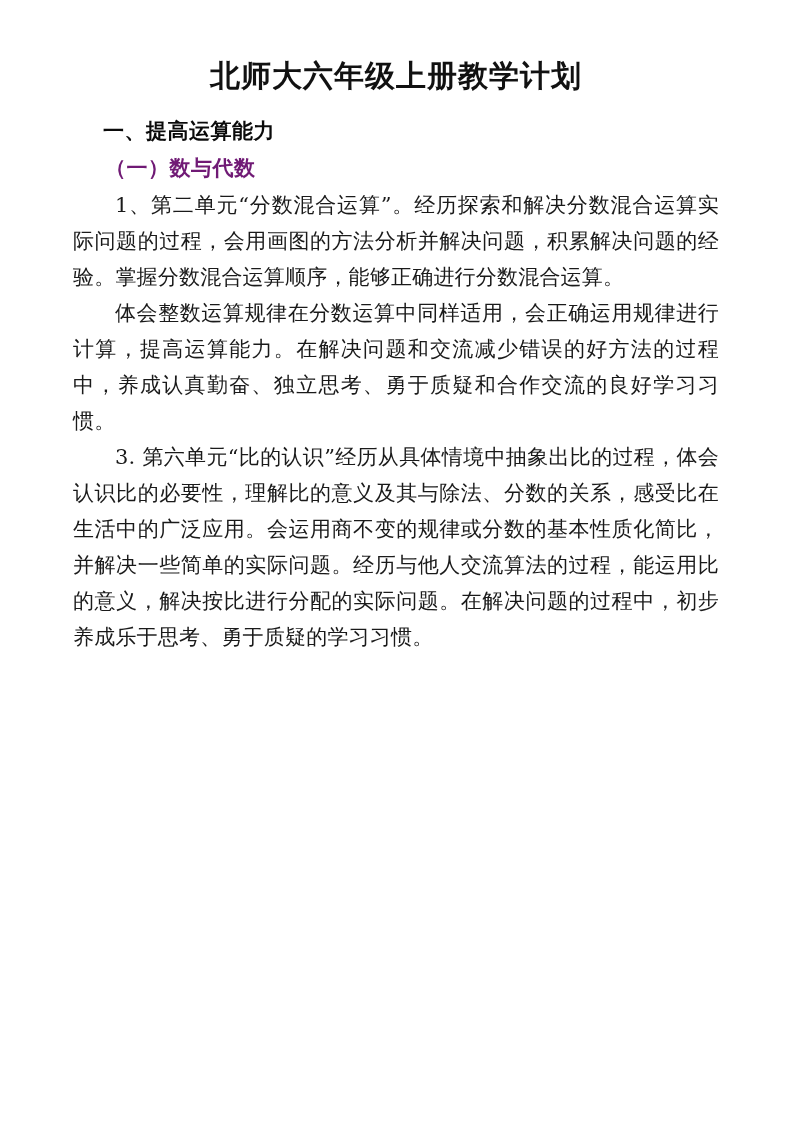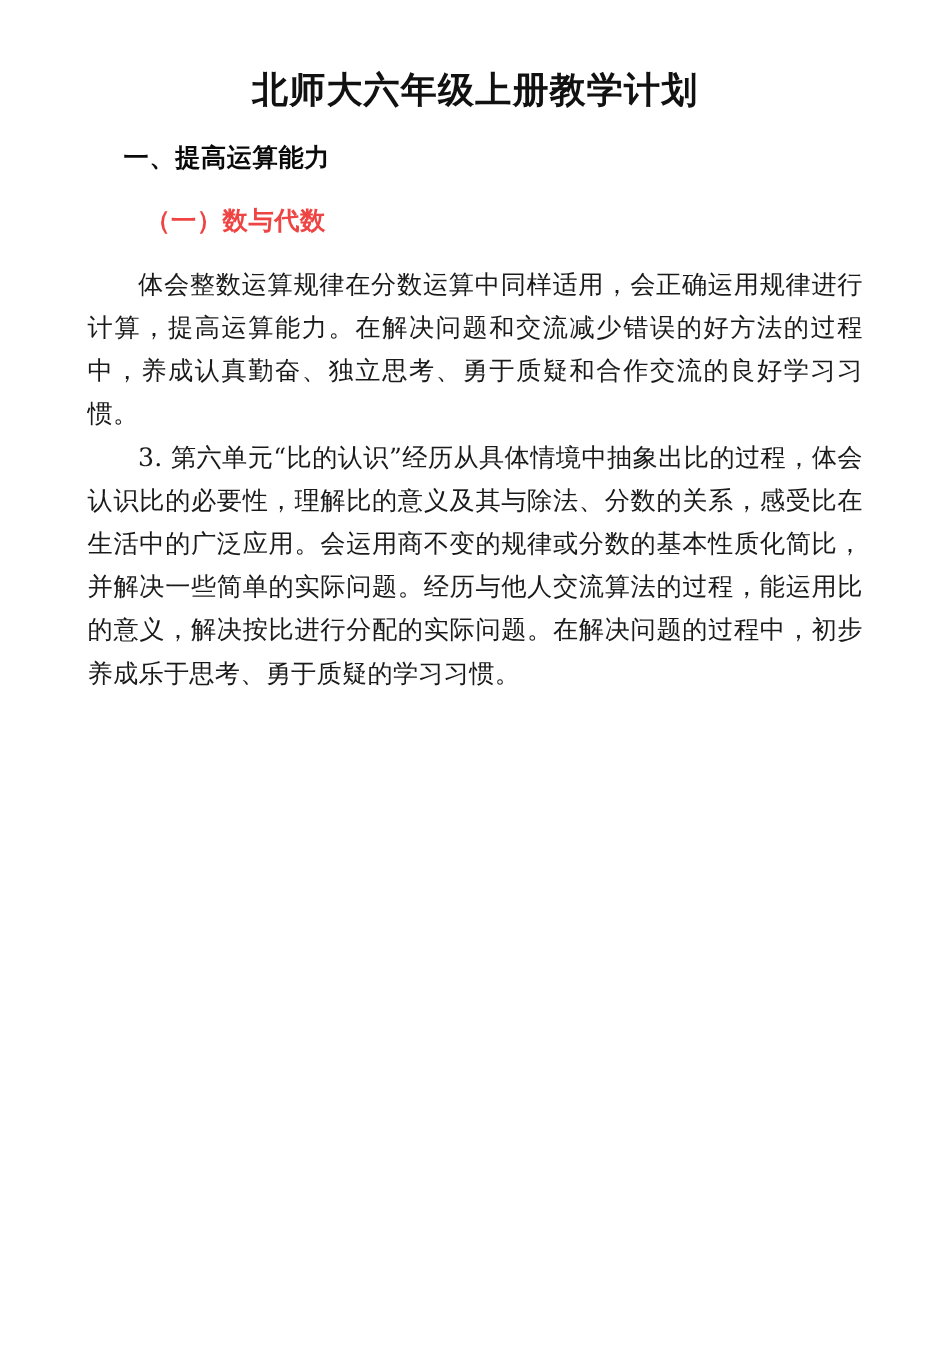--- a/index.html
+++ b/index.html
@@ -45,24 +45,24 @@
     margin: 0;
     padding-left: 30px;
     letter-spacing: 0.5px;
     color: #0a0a0a;
   }
   .subheading {
     font-family: "DejaVu Sans", "Liberation Sans", sans-serif;
     font-weight: bold;
     font-size: 21px;
     line-height: 37px;
-    margin: 16px;
+    margin: 0;
     padding-left: 32px;
     letter-spacing: 0.5px;
-    color: #ef4444;
+    color: #701a75;
   }
   .para {
     font-family: "DejaVu Serif", "Liberation Serif", serif;
     font-size: 21px;
     line-height: 36px;
     margin: 0;
     text-align: justify;
     text-justify: inter-ideograph;
     text-indent: 42px;
     letter-spacing: 0.2px;
@@ -76,20 +76,21 @@
   <div class="content">
 
     <h1 class="doc-title">北师大六年级上册教学计划</h1>
 
     <h2 class="heading">一、提高运算能力</h2>
 
 
 
     <h3 class="subheading">（一）数与代数</h3>
 
+    <p class="para">1、第二单元“分数混合运算”。经历探索和解决分数混合运算实际问题的过程，会用画图的方法分析并解决问题，积累解决问题的经验。掌握分数混合运算顺序，能够正确进行分数混合运算。</p>
 
     <p class="para">体会整数运算规律在分数运算中同样适用，会正确运用规律进行计算，提高运算能力。在解决问题和交流减少错误的好方法的过程中，养成认真勤奋、独立思考、勇于质疑和合作交流的良好学习习惯。</p>
 
 
     <p class="para">3. 第六单元“比的认识”经历从具体情境中抽象出比的过程，体会认识比的必要性，理解比的意义及其与除法、分数的关系，感受比在生活中的广泛应用。会运用商不变的规律或分数的基本性质化简比，并解决一些简单的实际问题。经历与他人交流算法的过程，能运用比的意义，解决按比进行分配的实际问题。在解决问题的过程中，初步养成乐于思考、勇于质疑的学习习惯。</p>
 
   </div>
 </div>
 
 </body></html>

